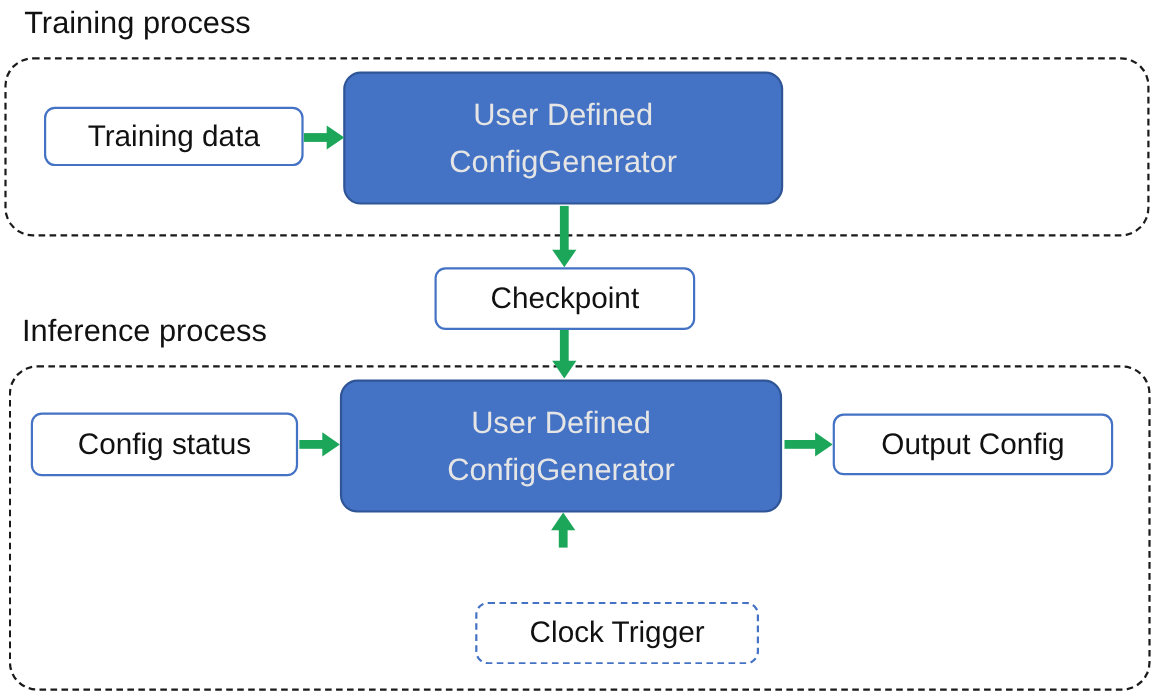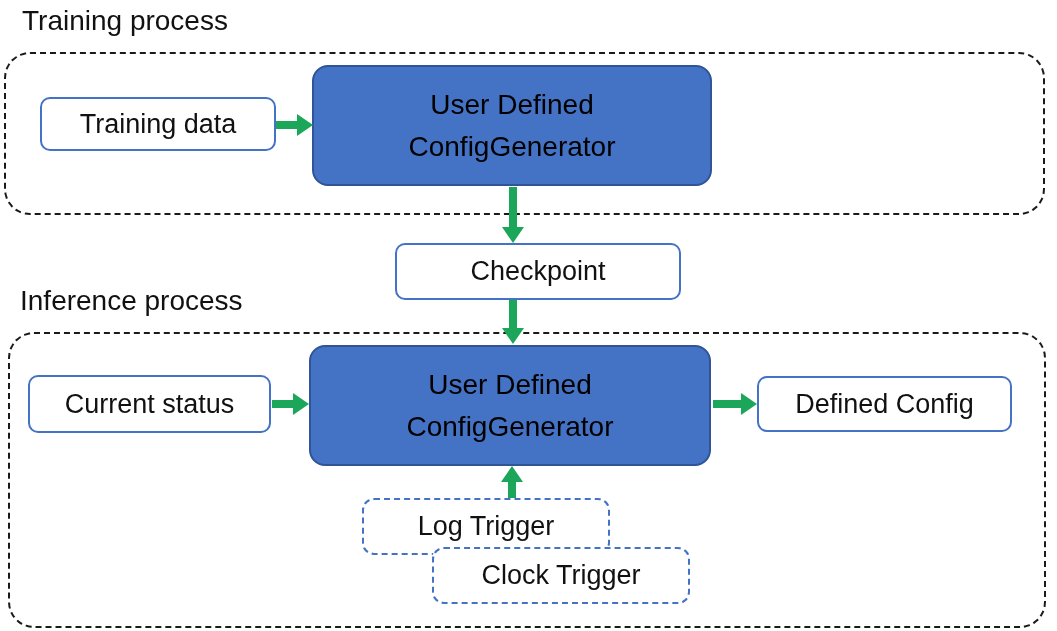--- a/index.html
+++ b/index.html
@@ -50,21 +50,21 @@
   .white-box {
     border: 2px solid var(--accent-blue);
     border-radius: 10px;
     z-index: 2;
   }
   .blue-box {
     flex-direction: column;
     background: var(--blue-box-fill);
     border: 2.5px solid var(--blue-box-border);
     border-radius: 16px;
-    color: #000000;
+    color: #e5e5e5;
     font-size: 28px;
     line-height: 42px;
     z-index: 2;
   }
   .trigger-box {
     border: 2px dashed var(--accent-blue);
     border-radius: 12px;
     background: #ffffff;
   }
   .arrow {
@@ -95,62 +95,59 @@
   <div class="node blue-box" style="left:312px; top:65px; width:400px; height:121px;">
     <span>User Defined</span>
     <span>ConfigGenerator</span>
   </div>
 
   <svg class="arrow" style="left:500px; top:187px;" width="26" height="56">
     <rect x="9" y="0" width="8" height="41"></rect>
     <polygon points="2,40 13,56 24,40"></polygon>
   </svg>
 
-  <div class="node white-box" style="left:395px; top:243px; width:286px; height:57px;">
+  <div class="node white-box" style="left:395px; top:243px; width:237px; height:57px;">
     <span>Checkpoint</span>
   </div>
 
   <svg class="arrow" style="left:500px; top:300px;" width="26" height="44">
     <rect x="9" y="0" width="8" height="29"></rect>
     <polygon points="2,28 13,44 24,28"></polygon>
   </svg>
 
   <div class="section-label" style="left:20px; top:284px;text-align:right;">Inference process</div>
 
   <div class="dashed-container" style="left:8px; top:332px; width:1038px; height:296px;"></div>
 
   <div class="node white-box" style="left:28px; top:375px; width:243px; height:58px;">
-    <span>Current status</span>
+    <span>Config status</span>
   </div>
 
   <svg class="arrow" style="left:272px; top:391px;" width="37" height="26">
     <rect x="0" y="9" width="22" height="8"></rect>
     <polygon points="21,2 37,13 21,24"></polygon>
   </svg>
 
   <div class="node blue-box" style="left:309px; top:345px; width:402px; height:121px;">
     <span>User Defined</span>
     <span>ConfigGenerator</span>
   </div>
 
   <svg class="arrow" style="left:713px; top:391px;" width="44" height="26">
     <rect x="0" y="9" width="29" height="8"></rect>
     <polygon points="28,2 44,13 28,24"></polygon>
   </svg>
 
   <div class="node white-box" style="left:757px; top:376px; width:255px; height:56px;">
-    <span>Defined Config</span>
+    <span>Output Config</span>
   </div>
 
   <svg class="arrow" style="left:499px; top:466px;" width="26" height="32">
     <polygon points="13,0 24,16 2,16"></polygon>
     <rect x="9" y="15" width="8" height="17"></rect>
   </svg>
 
-  <div class="node trigger-box" style="left:362px; top:498px; width:248px; height:57px; z-index:3;">
-    <span>Log Trigger</span>
-  </div>
 
   <div class="node trigger-box" style="left:432px; top:547px; width:258px; height:57px; z-index:4;text-align:center;">
     <span>Clock Trigger</span>
   </div>
 
 </div>
 
 </body></html>

